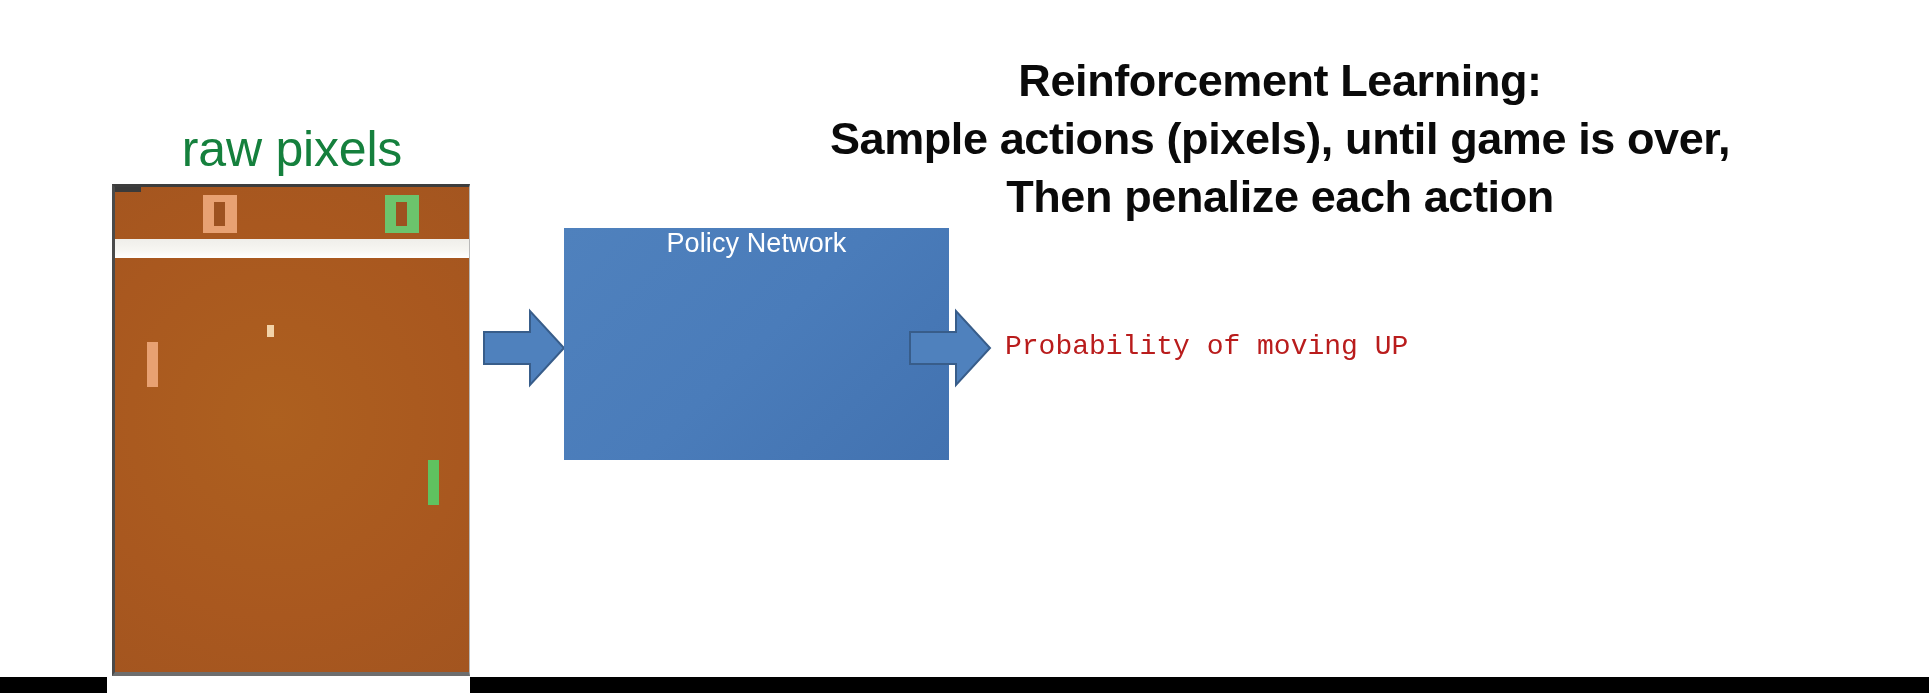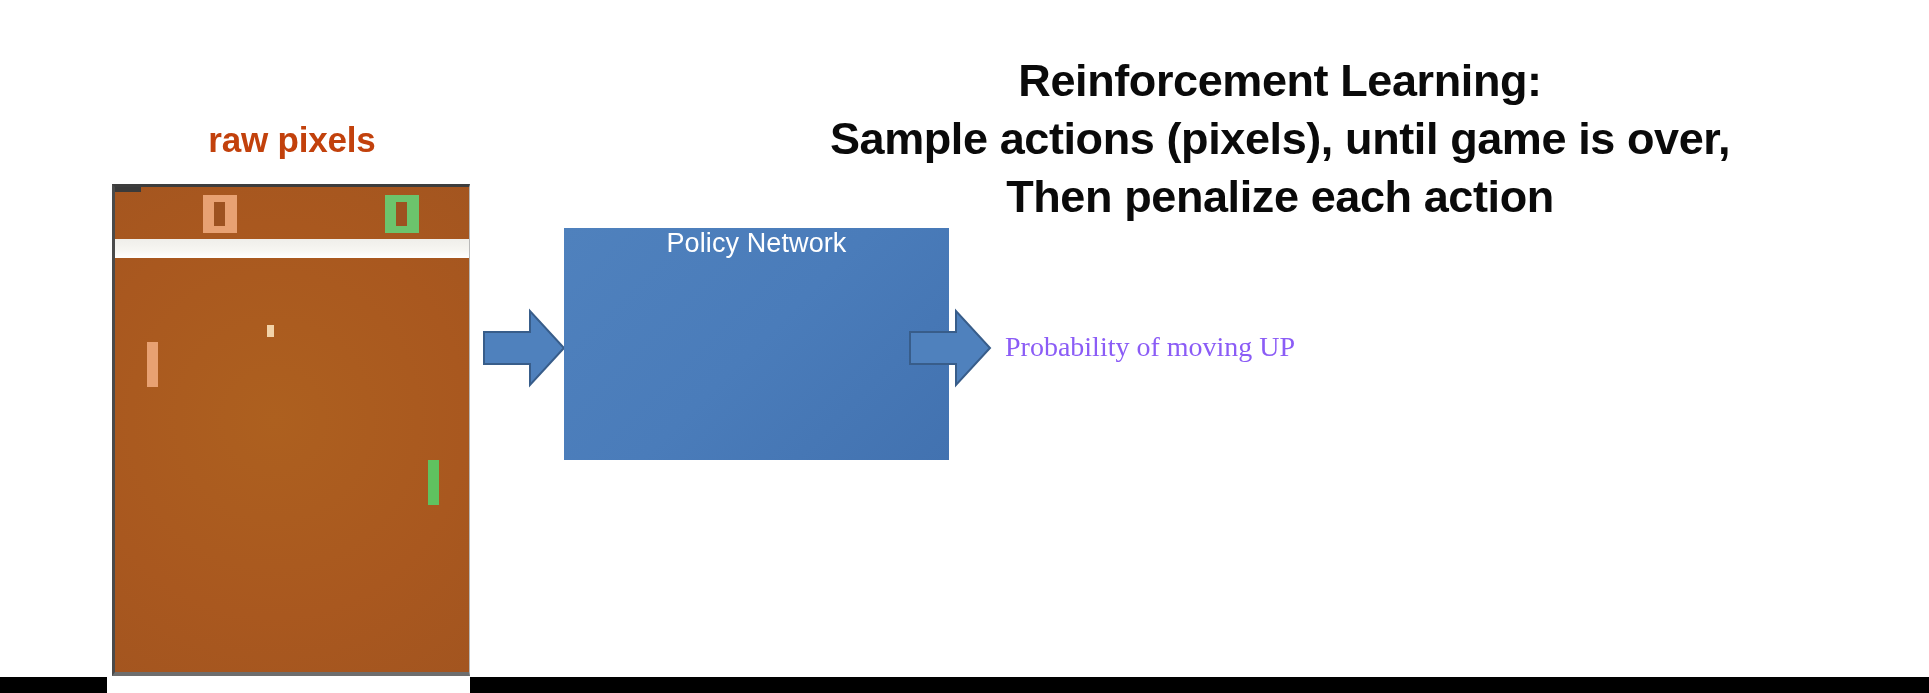--- a/index.html
+++ b/index.html
@@ -26,25 +26,24 @@
   }
 
   
   #raw-pixels-label {
     position: absolute;
     left: 112px;
     top: 120px;
     width: 360px;
     text-align: center;
     font-family: "Liberation Sans", sans-serif;
-    font-size: 35px;
-    color: #c2410c;
+    font-size: 50px;
+    color: #15803d;
     letter-spacing: -0.2px;
     white-space: nowrap;
-    font-weight: bold;
   }
 
   
   #pong-screen {
     position: absolute;
     left: 112px;
     top: 184px;
     width: 358px;
     height: 492px;
     background: #a85a21;
@@ -187,23 +186,23 @@
     letter-spacing: -0.4px;
     font-weight: bold;
   }
   #rl-heading .hline { display: block; white-space: nowrap; }
 
   
   #output-label {
     position: absolute;
     left: 1005px;
     top: 331px;
-    font-family: Liberation Serif, serif;
+    font-family: Liberation Mono, monospace;
     font-size: 28px;
-    color: #8b5cf6;
+    color: #b91c1c;
     white-space: nowrap;
   }
 
   
   .bottom-bar {
     position: absolute;
     bottom: 0;
     height: 16px;
     background: #000000;
   }

